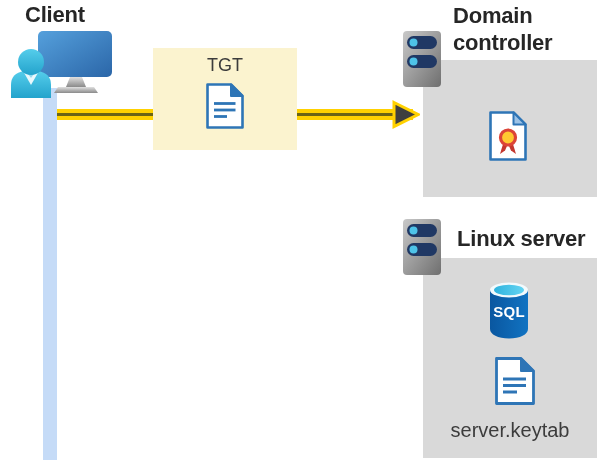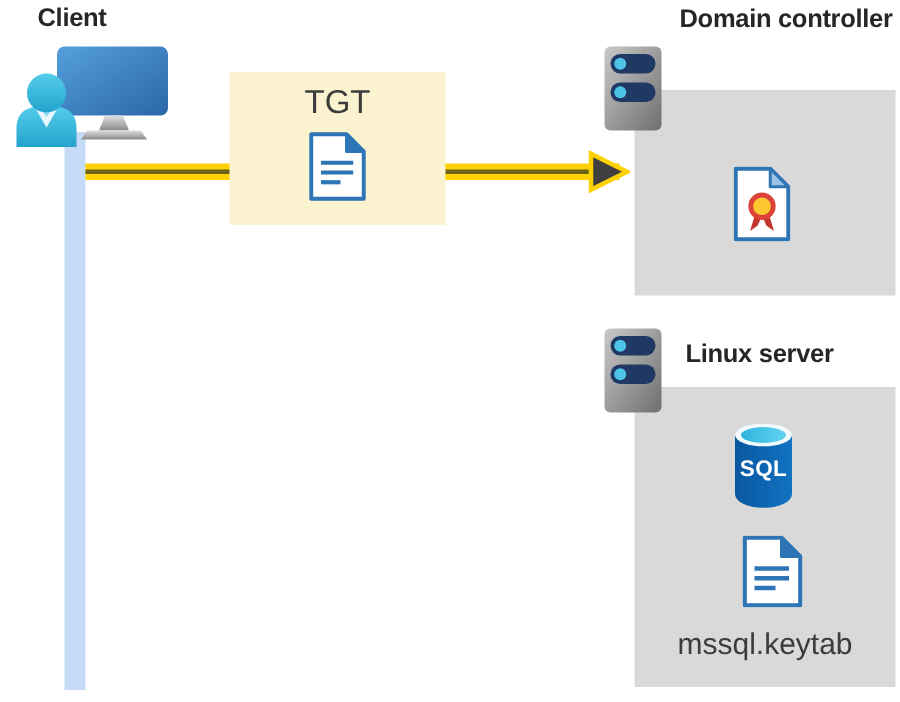--- a/index.html
+++ b/index.html
@@ -7,21 +7,21 @@
     position: relative;
     width: 600px;
     height: 468px;
     background: #ffffff;
     overflow: hidden;
     font-family: "Liberation Sans", sans-serif;
   }
   .abs { position: absolute; }
   .title {
     font-weight: 700;
-    font-size: 17px;
+    font-size: 22px;
     line-height: 1.22;
     color: #262626;
     letter-spacing: -0.2px;
   }
   #client-label { left: 25px; top: 2px; }
   #client-icon { left: 8px; top: 26px; z-index: 4; }
   #client-line {
     left: 43px; top: 88px;
     width: 14px; height: 372px;
     background: #C5DBF7;
@@ -45,21 +45,21 @@
     background: #FBF3CF;
     z-index: 3;
     display: flex;
     justify-content: center;
     gap: 22px;
     padding-top: 7px;
     box-sizing: border-box;
   }
   .ticket-col { display: flex; flex-direction: column; align-items: center; }
   .ticket-label {
-    font-size: 22px;
+    font-size: 18px;
     color: #3C3C3C;
     margin-bottom: 7px;
   }
   #auth-arrow-head { left: 392px; top: 100px; z-index: 4; }
 
   #dc-server-icon { left: 402px; top: 30px; z-index: 3; }
   #dc-panel {
     left: 423px; top: 60px;
     width: 174px; height: 137px;
     background: #D9D9D9;
@@ -188,15 +188,15 @@
     <ellipse cx="21" cy="9" rx="15" ry="5.3" fill="url(#gradSqlTop)"></ellipse>
     <text x="21" y="36" text-anchor="middle" fill="#ffffff" style="font: 700 15px 'Liberation Sans', sans-serif; letter-spacing: 0.3px;">SQL</text>
   </svg>
   <svg class="abs" id="lx-keytab-icon" width="40" height="48" viewBox="0 0 40 48">
     <path d="M1.5,1.5 L26,1.5 L38.5,14 L38.5,46.5 L1.5,46.5 Z" fill="#ffffff" stroke="#2E75B6" stroke-width="2.8" stroke-linejoin="round"></path>
     <polygon points="26,1.5 38.5,14 26,14" fill="#2E75B6" stroke="#2E75B6" stroke-width="2" stroke-linejoin="round"></polygon>
     <line x1="8" y1="22" x2="31" y2="22" stroke="#2E75B6" stroke-width="3"></line>
     <line x1="8" y1="28.5" x2="31" y2="28.5" stroke="#2E75B6" stroke-width="3"></line>
     <line x1="8" y1="35" x2="22" y2="35" stroke="#2E75B6" stroke-width="3"></line>
   </svg>
-  <div class="abs" id="lx-keytab-label">mssql.keytab</div>
+  <div class="abs" id="lx-keytab-label">server.keytab</div>
 
 </div>
 
 </body></html>

